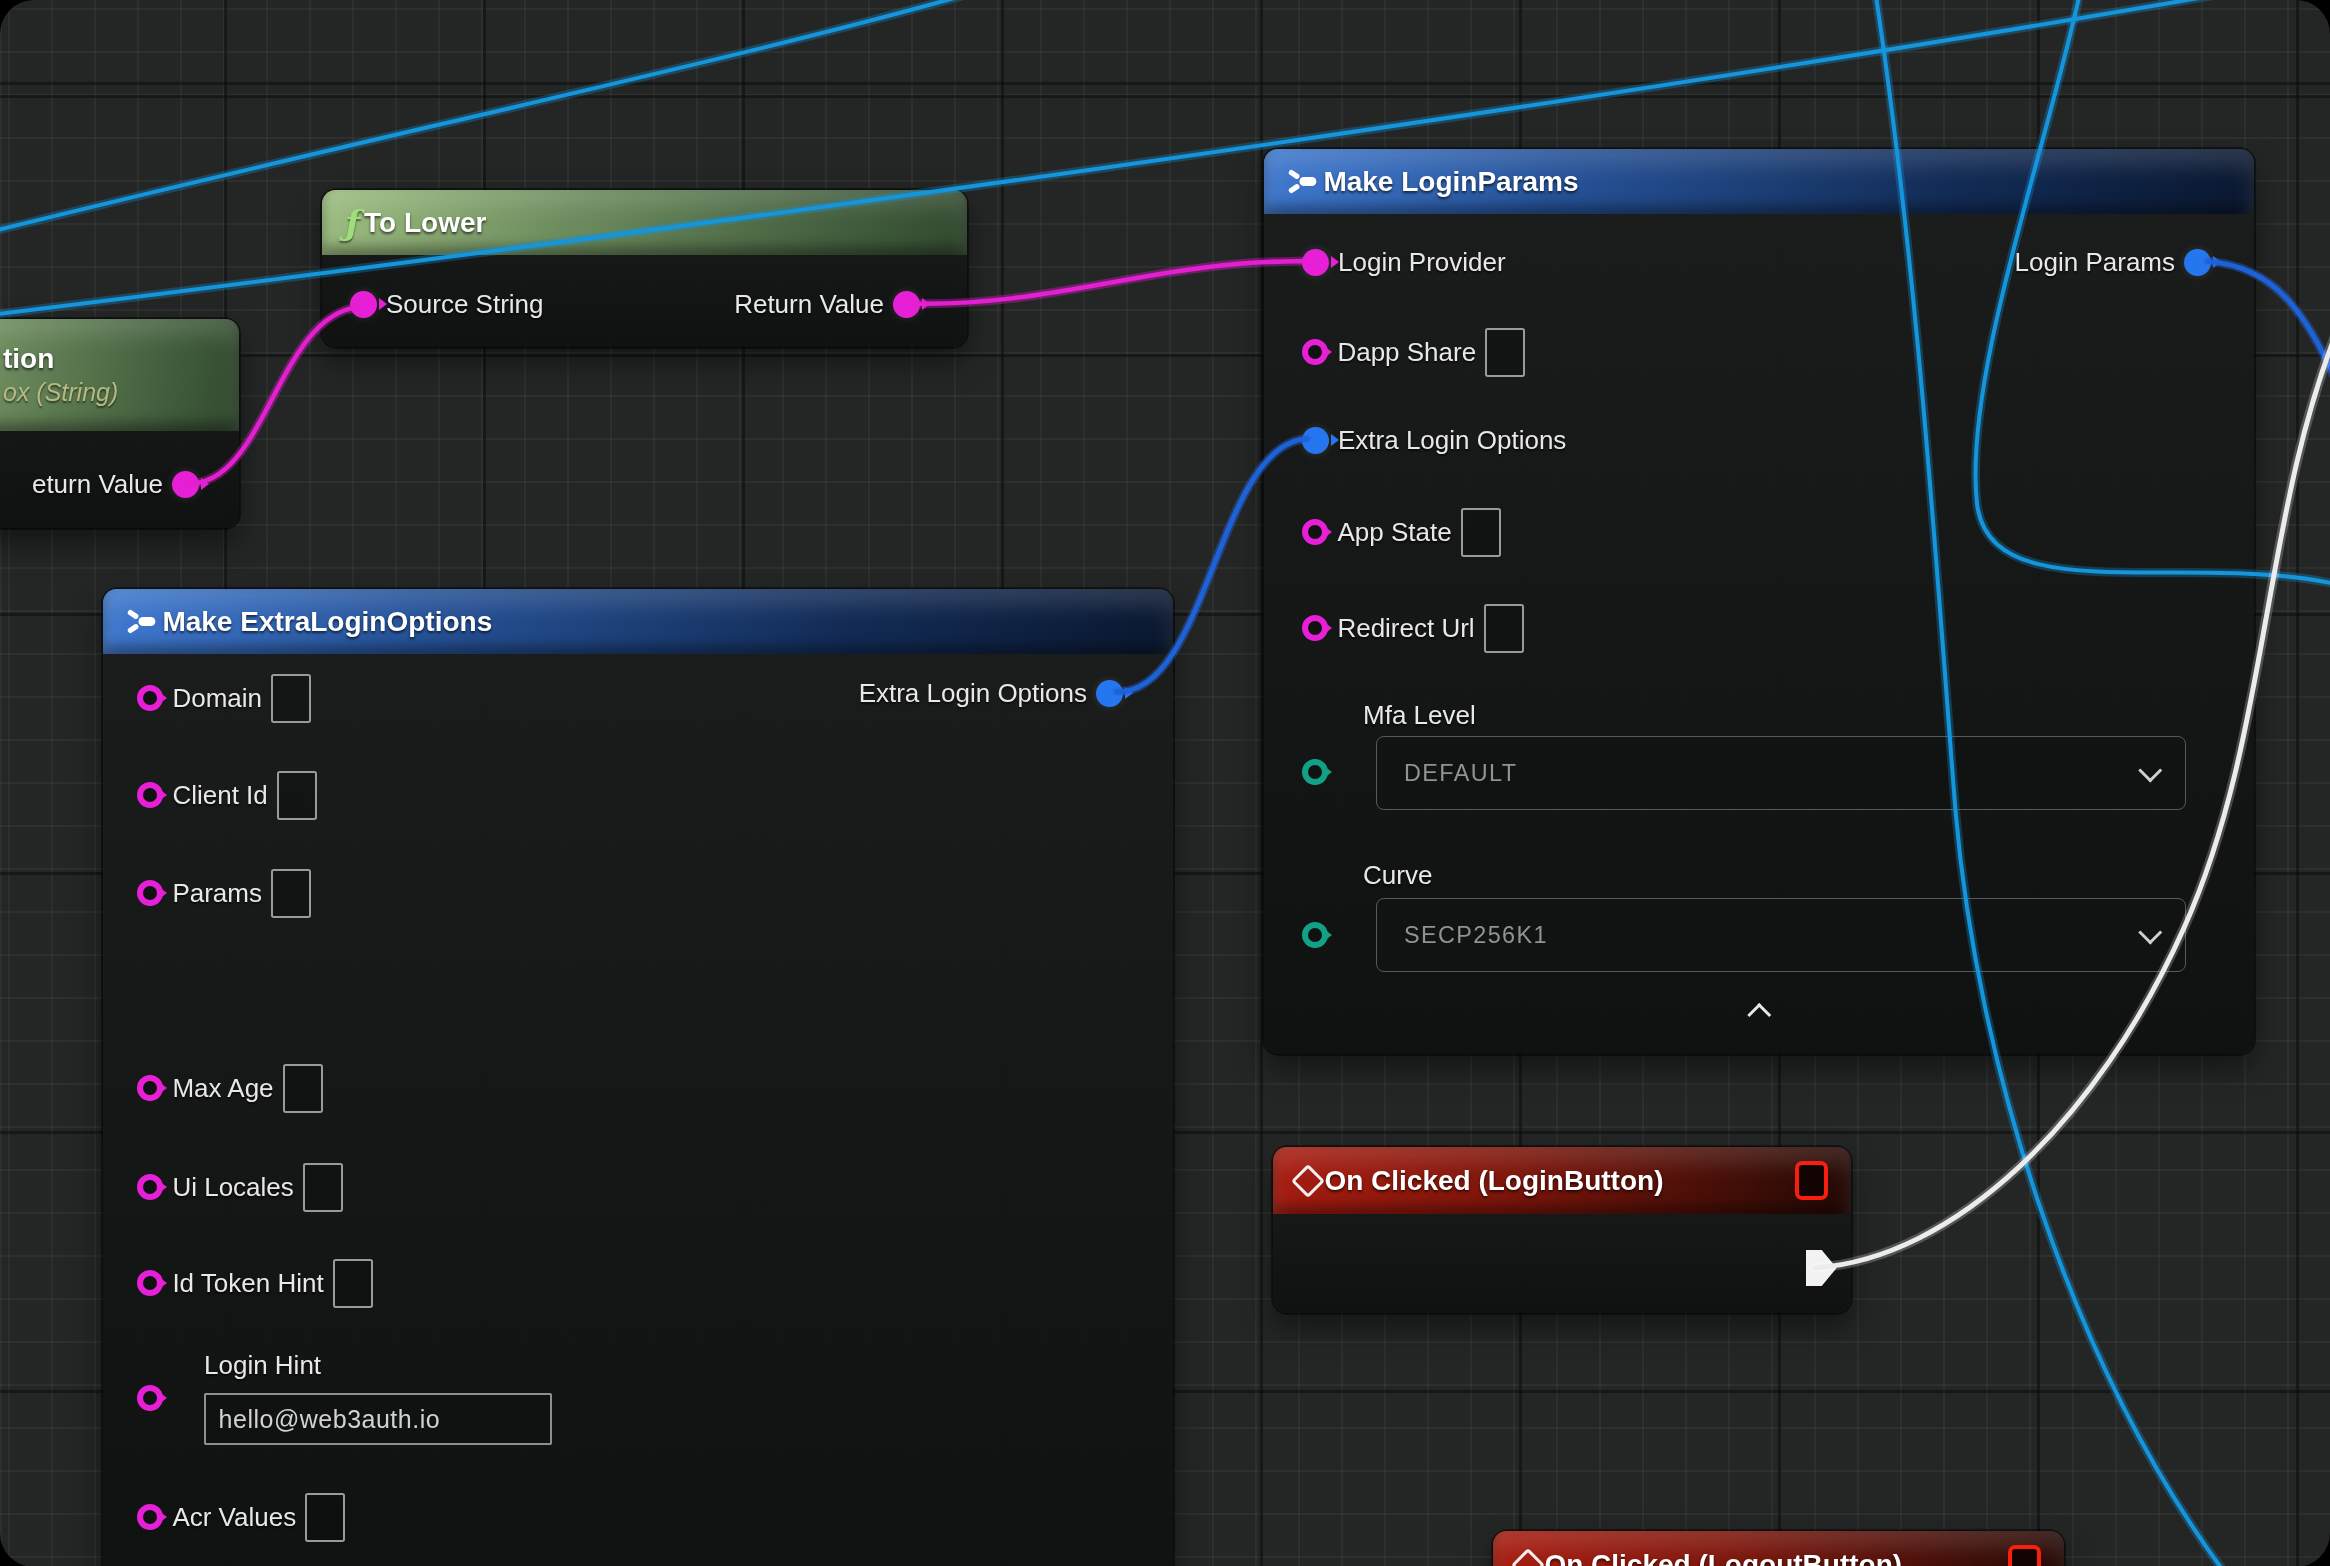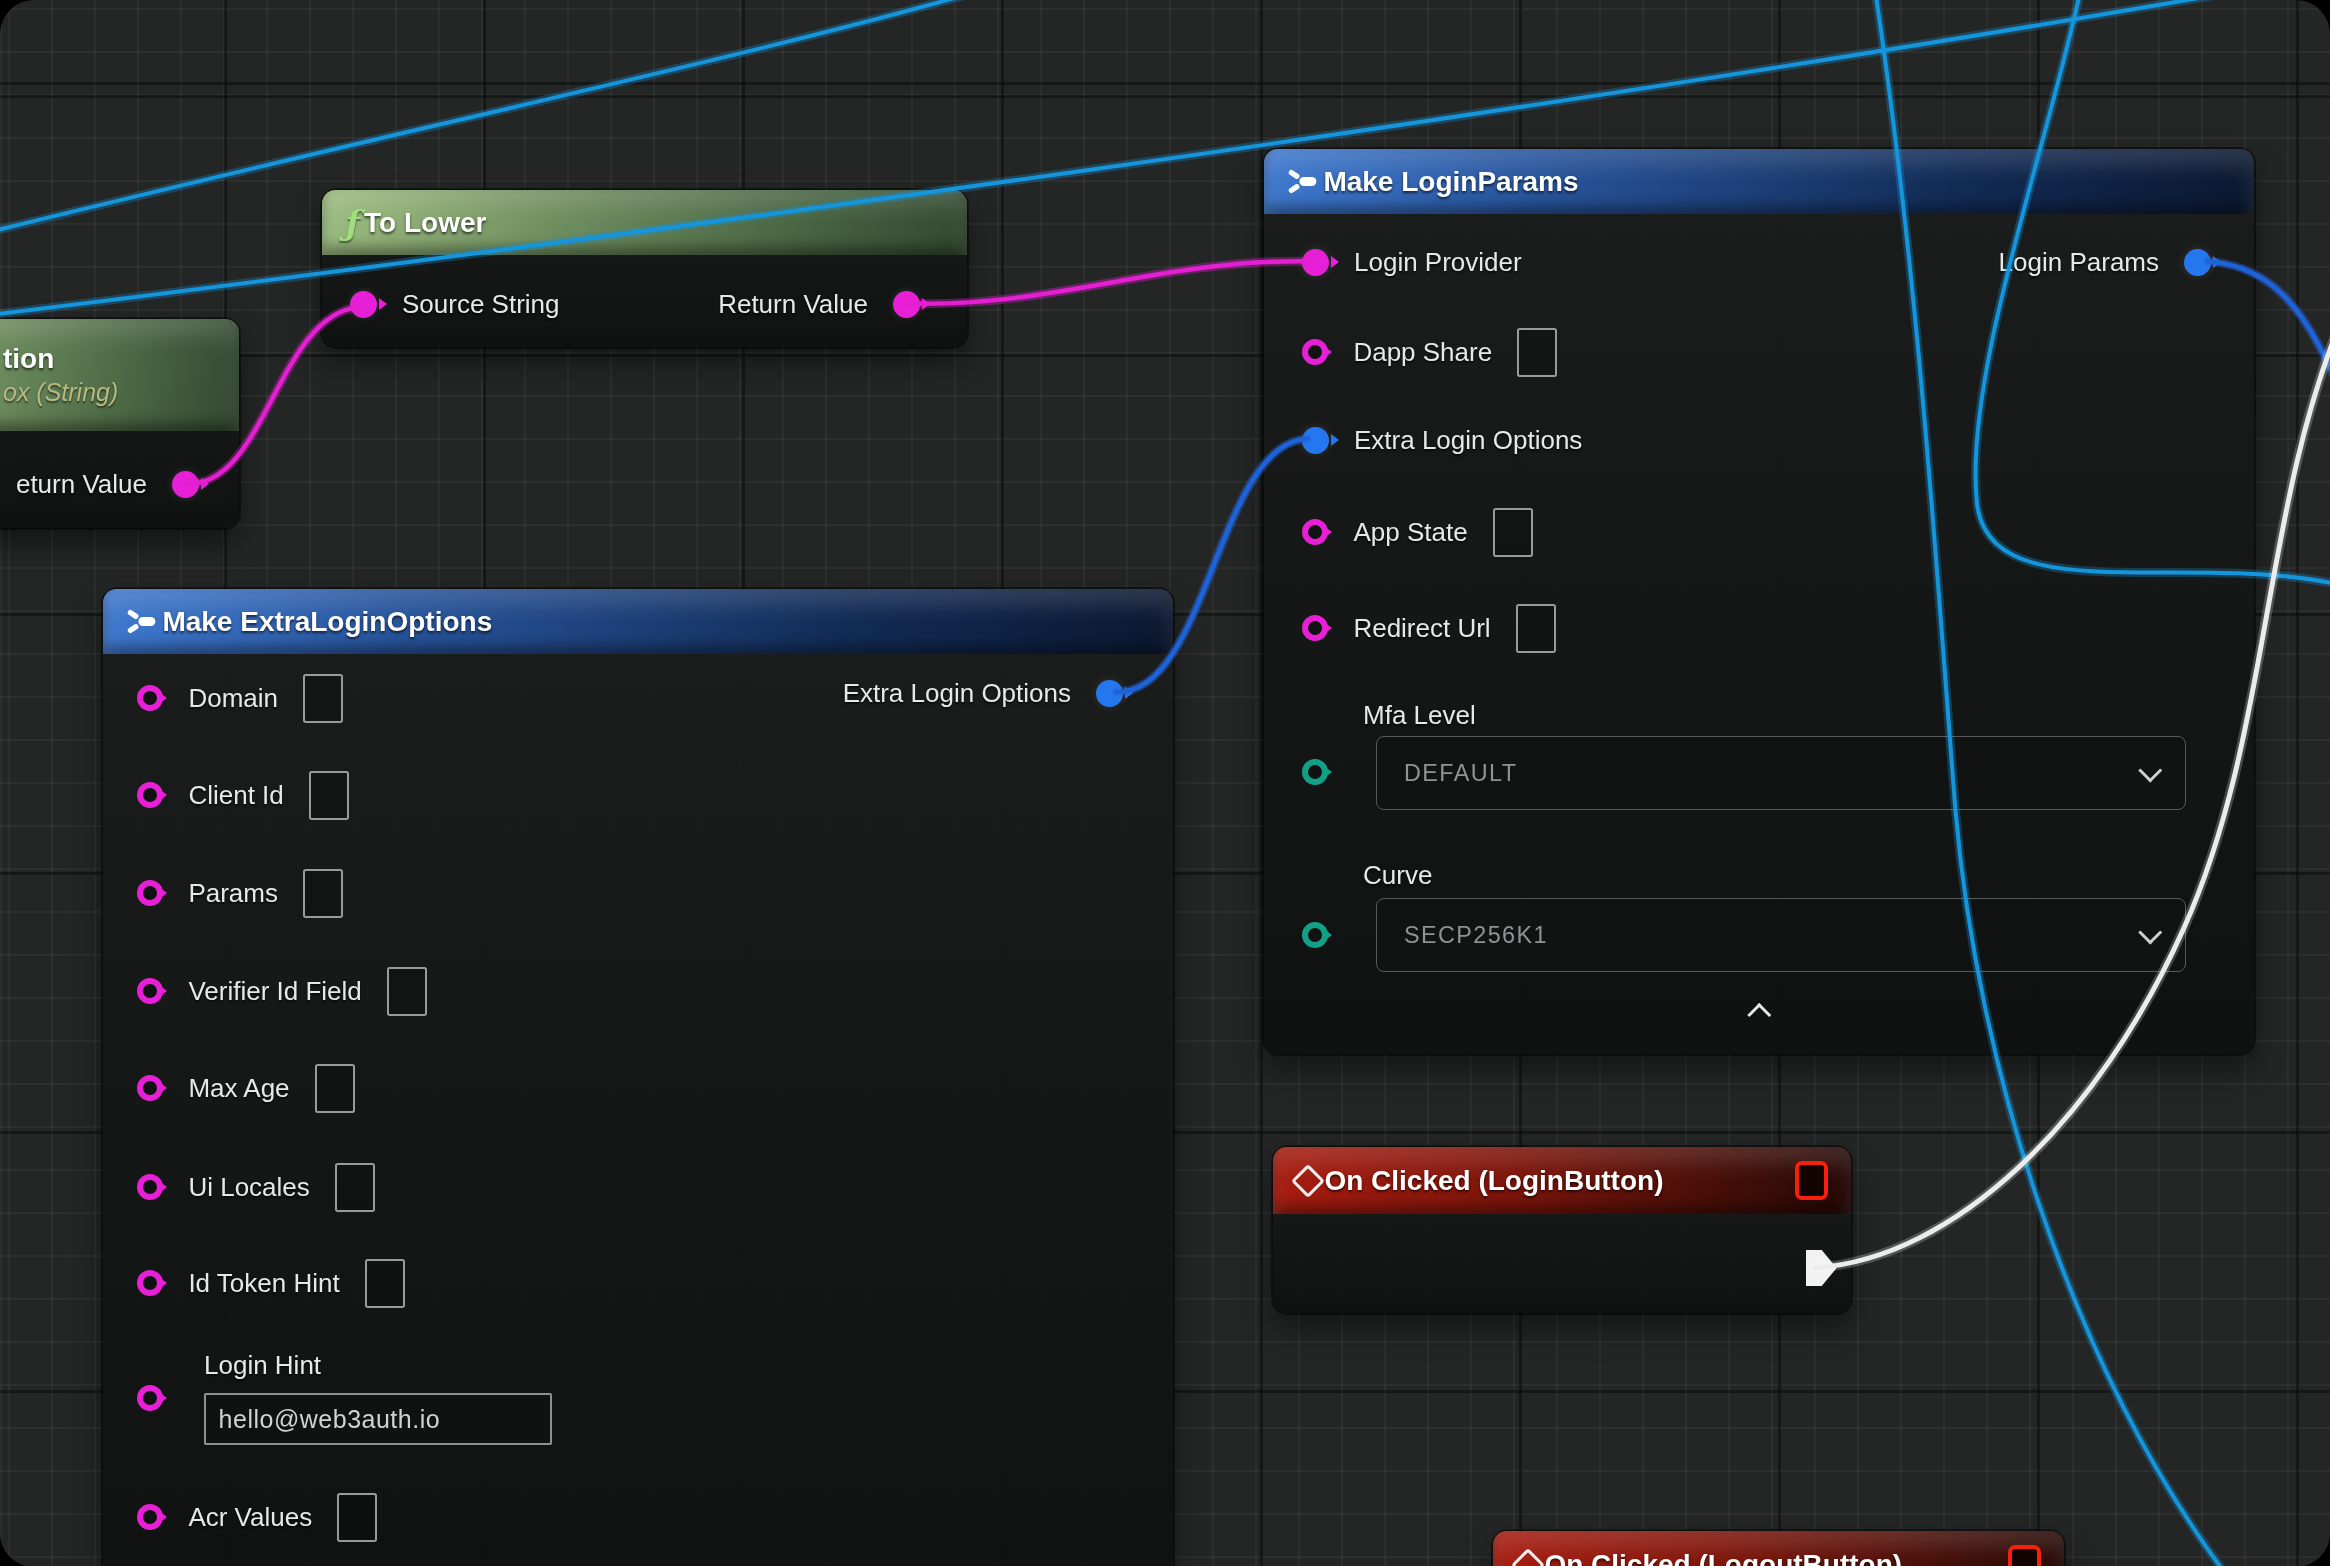--- a/index.html
+++ b/index.html
@@ -16,21 +16,21 @@
     border-radius:14.4px;box-shadow:0 0 0 1.8px rgba(0,0,0,0.55), 0 14.4px 31px rgba(0,0,0,0.45);}
   .hdr{position:absolute;left:0;right:0;top:0;height:65px;border-radius:13.5px 13.5px 0 0;display:flex;align-items:center;gap:4px;
     padding:0 23.4px;box-sizing:border-box;
     box-shadow:inset 0 16px 21.6px rgba(255,255,255,0.14), inset 0 -8px 12.6px rgba(0,0,0,0.40);}
   .hdr.blue{background:linear-gradient(98deg,#3f79cf 0%,#27549b 28%,#122b55 70%,#0b1830 100%);}
   .hdr.green{background:linear-gradient(98deg,#9cbd80 0%,#6d8c5e 38%,#44603f 78%,#32492f 100%);}
   .hdr.red{background:linear-gradient(98deg,#a81c10 0%,#7c150b 42%,#3a0d07 85%,#230805 100%);}
   .hdr .title{color:#fff;font-weight:bold;font-size:28px;text-shadow:0 1.8px 2.7px rgba(0,0,0,0.65);white-space:nowrap;}
   .hdr2{height:112px;flex-direction:column;align-items:flex-start;justify-content:center;gap:3.6px;padding-left:158px;}
   .subtitle{color:#b6ba80;font-style:italic;font-size:25px;text-shadow:0 1.8px 1.8px rgba(0,0,0,0.5);}
-  .row{position:absolute;display:flex;align-items:center;gap:25px;height:54px;}
+  .row{position:absolute;display:flex;align-items:center;gap:9px;height:54px;}
   .row.out{flex-direction:row;}
   .plabel{color:#e8e8e8;font-size:26px;text-shadow:0 1.8px 1.8px rgba(0,0,0,0.65);white-space:nowrap;}
   .pin{position:relative;flex:0 0 auto;width:27px;height:27px;border-radius:50%;}
   .pin::after{content:"";position:absolute;left:100%;top:50%;transform:translateY(-50%);margin-left:1.8px;
     border-top:6.3px solid transparent;border-bottom:6.3px solid transparent;border-left:8px solid currentColor;}
   .pin.filled{background:currentColor;box-shadow:0 0 9px rgba(255,255,255,0.12);}
   .pin.hollow{width:14.4px;height:14.4px;border:6.3px solid currentColor;background:#101211;}
   .pink{color:#e71fd6;} .blue{color:#2577f0;} .teal{color:#12a086;}
   .sfield{width:40px;height:49px;border:2.7px solid #9a9a9a;border-radius:2.7px;background:rgba(10,12,11,0.35);box-sizing:border-box;}
   .txtfield{position:absolute;height:52px;border:2.7px solid #8f8f8f;border-radius:1.8px;background:#101211;color:#d2d2d2;
@@ -101,25 +101,20 @@
     <div class="row" style="left:34px;top:179px;">
       <span class="pin hollow pink"></span>
       <span class="plabel">Client Id</span>
       <span class="sfield"></span>
     </div>
     <div class="row" style="left:34px;top:277px;">
       <span class="pin hollow pink"></span>
       <span class="plabel">Params</span>
       <span class="sfield"></span>
     </div>
-    <div class="row" style="left:34px;top:375px;">
-      <span class="pin hollow pink"></span>
-      <span class="plabel">Verifier Id Field</span>
-      <span class="sfield"></span>
-    </div>
     <div class="row" style="left:34px;top:472px;">
       <span class="pin hollow pink"></span>
       <span class="plabel">Max Age</span>
       <span class="sfield"></span>
     </div>
     <div class="row" style="left:34px;top:571px;">
       <span class="pin hollow pink"></span>
       <span class="plabel">Ui Locales</span>
       <span class="sfield"></span>
     </div>

